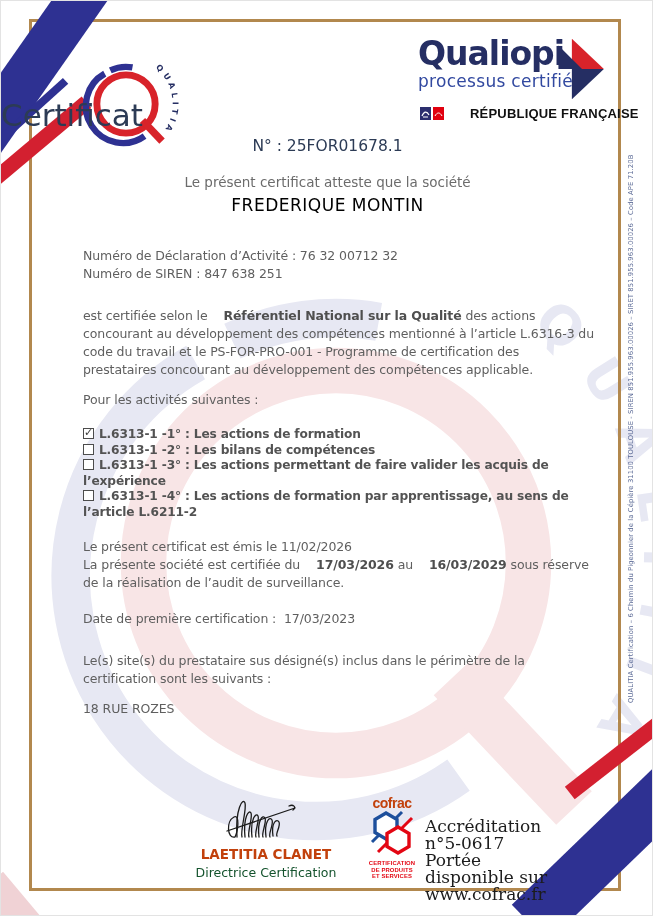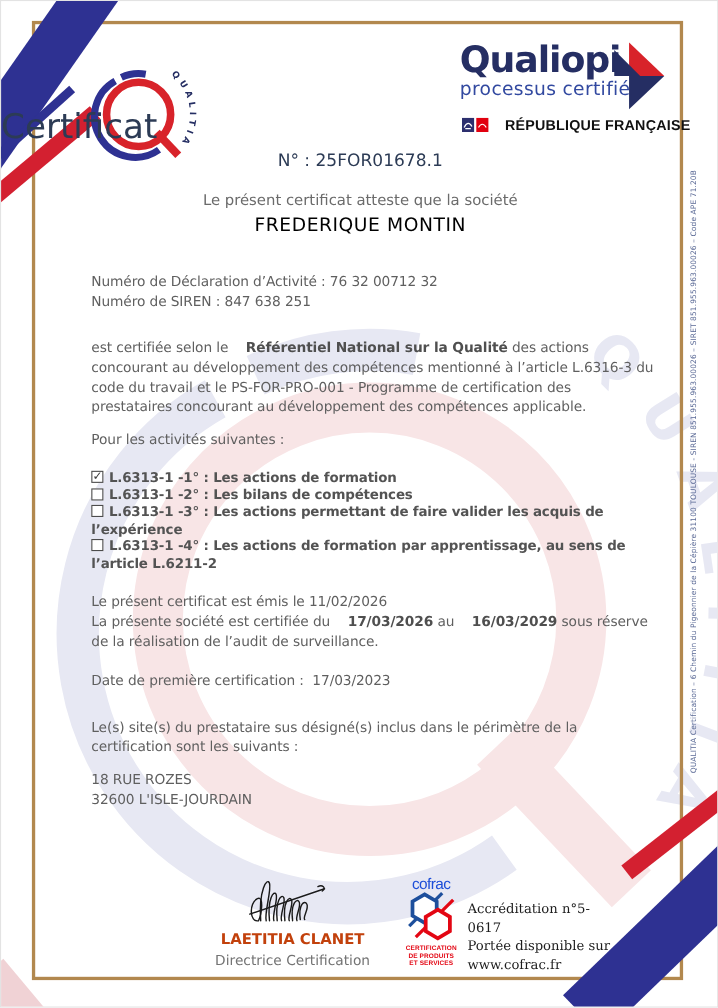--- a/index.html
+++ b/index.html
@@ -22,46 +22,46 @@
   .br-blue {left:498px;top:820px;width:220px;height:52px;background:#2e3192;transform:rotate(-44deg);}
   .bl-pink {left:-18px;top:878px;width:46px;height:64px;background:#f0d2d5;transform:rotate(-40deg);}
   
   .watermark{position:absolute;left:-15px;top:212px;width:700px;height:700px;z-index:0;pointer-events:none;}
   
   .qualitia-logo{position:absolute;left:72px;top:50px;width:106px;height:106px;z-index:5;}
   .qualiopi-block{position:absolute;left:417px;top:36px;z-index:5;}
   .qualiopi-name{font-size:33px;font-weight:bold;color:#252e63;letter-spacing:-1px;line-height:34px;}
   .qualiopi-tagline{font-size:17px;color:#3249a0;letter-spacing:.3px;margin-top:0;}
   .qualiopi-arrows{position:absolute;left:556px;top:36px;width:50px;height:64px;z-index:5;}
-  .republique-row{position:absolute;left:419px;top:105px;display:flex;align-items:flex-end;gap:13px;z-index:5;}
+  .republique-row{position:absolute;left:419px;top:105px;display:flex;align-items:flex-end;gap:24px;z-index:5;}
   .republique-text{font-family:"Liberation Sans",sans-serif;font-weight:bold;font-size:13px;color:#111;letter-spacing:.2px;white-space:nowrap;}
   .doc-title{position:absolute;left:0;width:653px;top:96px;text-align:left;font-size:31px;color:#2c3b55;z-index:5;}
   .doc-number{position:absolute;left:0;width:653px;top:136px;text-align:center;font-size:15.5px;color:#2c3b55;z-index:5;}
   .attest{position:absolute;left:0;width:653px;top:173px;text-align:center;font-size:13.5px;color:#6b6b6b;z-index:5;}
   .company{position:absolute;left:0;width:653px;top:194px;text-align:center;font-size:17px;color:#000000;letter-spacing:.5px;z-index:5;}
   
   .body-col{position:absolute;left:82px;top:246px;width:512px;z-index:5;
     font-size:12.5px;line-height:18px;color:#5f5f5f;letter-spacing:-.1px;}
   .body-col b{color:#4f4f4f;padding-left:12px;}
   .block{margin:0 0 0 0;}
   .gap-s{height:12px;}.gap-m{height:18px;}.gap-l{height:24px;}
   .activities{font-weight:bold;font-size:12.2px;line-height:15.5px;color:#535353;letter-spacing:-.15px;}
   .activity-row{position:relative;}
   .box{display:inline-block;width:9px;height:9px;border:1.4px solid #4c4c4c;vertical-align:-1px;margin-right:5px;position:relative;background:#fff;}
   .activity-row.checked .box::after{content:"✓";position:absolute;left:0px;top:-4px;font-size:11px;color:#3a3a3a;}
   .pre{white-space:pre-wrap;}
   
   .signature{position:absolute;left:222px;top:790px;width:78px;height:52px;z-index:5;}
   .sig-name{position:absolute;left:160px;top:845px;width:210px;text-align:center;font-size:13.5px;font-weight:bold;color:#c2410c;z-index:5;}
-  .sig-role{position:absolute;left:160px;top:864px;width:210px;text-align:center;font-size:12.5px;color:#737373;z-index:5;}
+  .sig-role{position:absolute;left:160px;top:864px;width:210px;text-align:center;font-size:12.5px;color:#14532d;z-index:5;}
   .cofrac{position:absolute;left:366px;top:796px;width:50px;z-index:5;text-align:center;}
-  .cofrac-brand{font-family:"Liberation Sans",sans-serif;font-weight:normal;font-size:14px;color:#1d4ed8;letter-spacing:-.5px;line-height:13px;}
+  .cofrac-brand{font-family:"Liberation Sans",sans-serif;font-weight:bold;font-size:14px;color:#c2410c;letter-spacing:-.5px;line-height:13px;}
   .cofrac-caption{font-family:"Liberation Sans",sans-serif;font-weight:bold;font-size:5.9px;line-height:6.6px;color:#e30613;letter-spacing:.1px;}
   .accreditation{position:absolute;left:424px;top:817px;width:140px;z-index:5;
-    font-family:"DejaVu Serif","Liberation Serif",serif;font-size:12px;line-height:17px;color:#1c1c1c;}
+    font-family:"DejaVu Serif","Liberation Serif",serif;font-size:17px;line-height:17px;color:#1c1c1c;}
   
   .side-text{position:absolute;left:626px;top:702px;width:472px;height:9px;
     transform:rotate(-90deg);transform-origin:0 0;white-space:nowrap;
     font-size:6.8px;color:#5b6a96;letter-spacing:.1px;z-index:5;}
 </style>
 </head>
 <body>
 
 <svg class="watermark" viewBox="0 0 200 200" aria-hidden="true">
   <path d="M 70.4 36.6 A 70 70 0 0 1 112.2 31.1" fill="none" stroke="#e7e8f3" stroke-width="11"></path>
@@ -138,21 +138,20 @@
   </div>
   <div class="gap-m"></div>
   <div class="block">Le présent certificat est émis le 11/02/2026</div>
   <div class="block"><span>La présente société est certifiée du </span><b>17/03/2026</b><span> au </span><b>16/03/2029</b><span> sous réserve de la réalisation de l’audit de surveillance.</span></div>
   <div class="gap-m"></div>
   <div class="block pre">Date de première certification :  17/03/2023</div>
   <div class="gap-l"></div>
   <div class="block">Le(s) site(s) du prestataire sus désigné(s) inclus dans le périmètre de la certification sont les suivants :</div>
   <div class="gap-s"></div>
   <div class="block">18 RUE ROZES</div>
-  <div class="block">32600 L'ISLE-JOURDAIN</div>
 </div>
 
 <svg class="signature" viewBox="0 0 78 52">
   <g stroke="#1a1a1a" stroke-width="1.3" fill="none" stroke-linecap="round">
     <path d="M12 46 C4 48 3 30 11 26 C17 23 15 40 12 46"></path>
     <path d="M14 46 C12 18 20 6 22 12 C24 18 17 40 19 46"></path>
     <path d="M22 46 C20 26 26 18 28 22 C30 26 24 42 26 46"></path>
     <path d="M29 46 C27 28 33 21 35 25 C37 29 31 42 33 46"></path>
     <path d="M36 46 C34 29 40 23 42 27 C44 31 38 43 40 46"></path>
     <path d="M43 46 C41 30 47 25 49 29 C51 33 45 43 47 46"></path>

